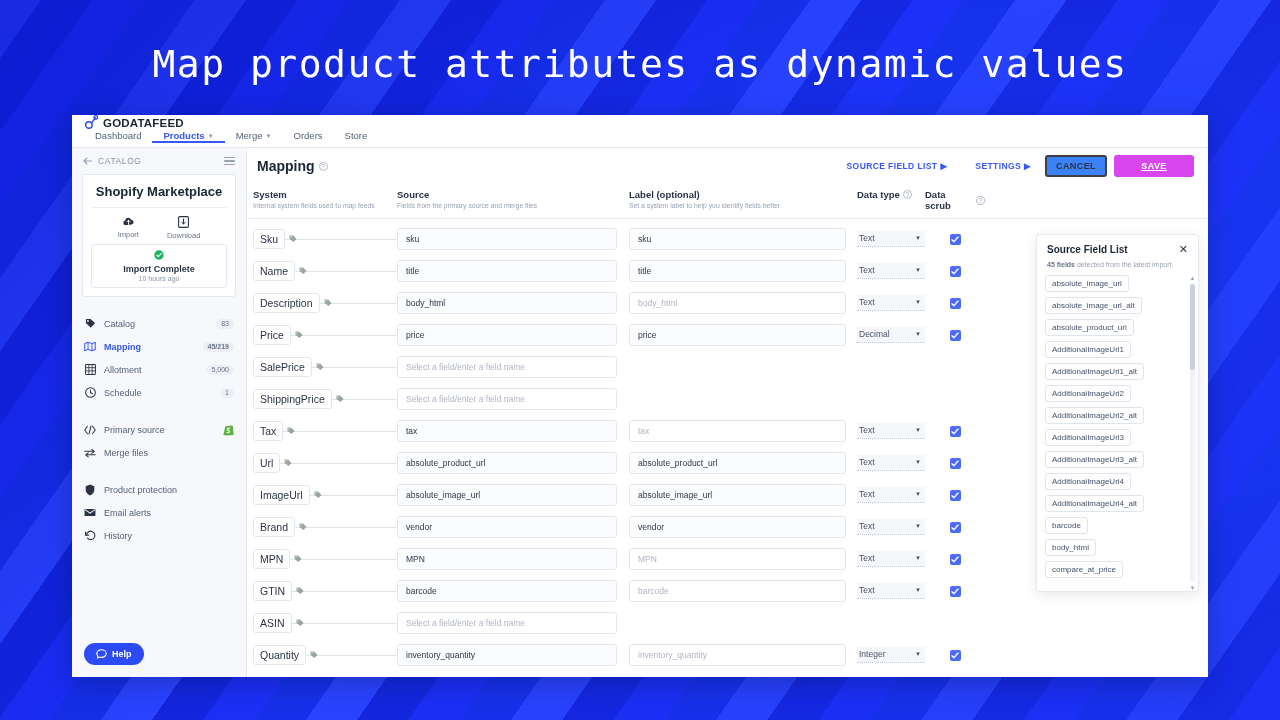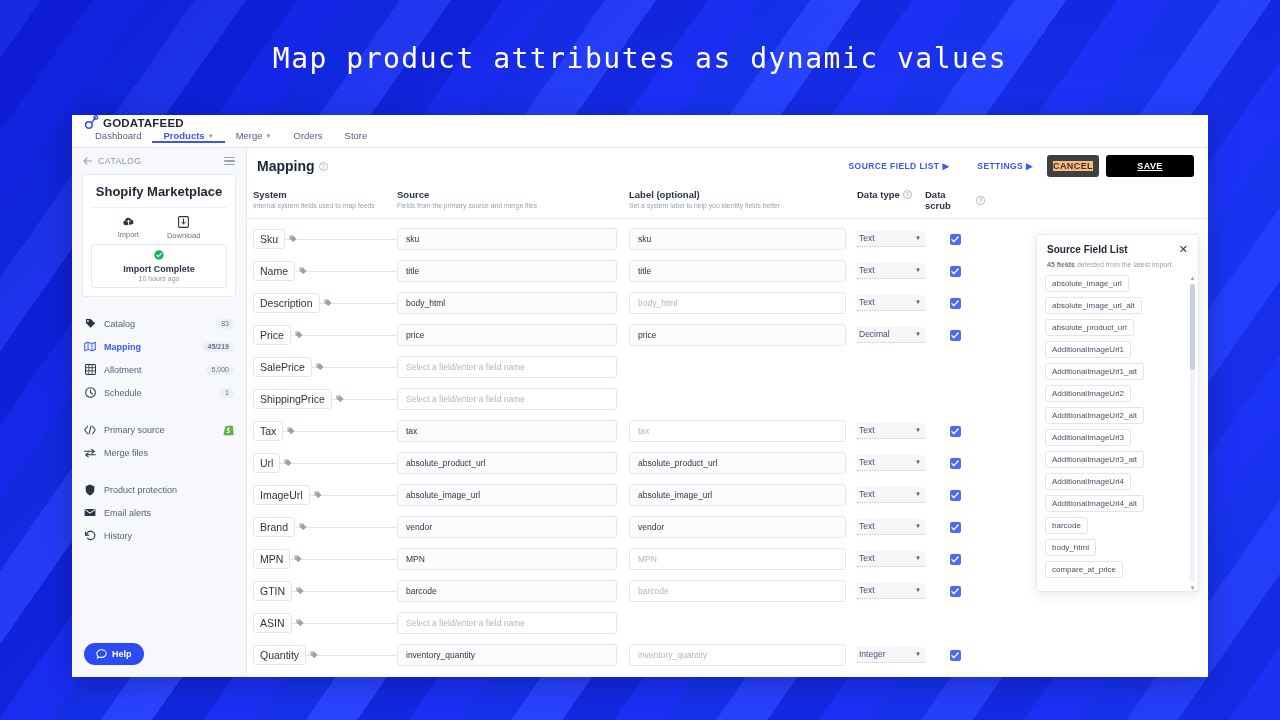--- a/index.html
+++ b/index.html
@@ -27,21 +27,21 @@
     content: "";
     position: absolute; inset: 0;
     background: radial-gradient(ellipse at 72% 42%, rgba(30,60,255,0.55) 0%, rgba(15,30,210,0.0) 60%);
   }
 
   
   #title {
     position: absolute; top: 42px; left: 0; width: 1280px;
     text-align: center;
     font-family: "DejaVu Sans Mono", monospace;
-    font-size: 28px;
+    font-size: 38px;
     letter-spacing: 1.5px;
     color: #ffffff;
     z-index: 5;
     white-space: nowrap;
   }
 
   
   #app {
     position: absolute;
     left: 72px; top: 115px;
@@ -142,22 +142,22 @@
   }
   .head-actions { display: flex; align-items: center; gap: 0; }
   .linkbtn {
     font-size: 8.5px; font-weight: bold; color: #3857f7; letter-spacing: .4px;
     padding: 0 14px; cursor: pointer; display: flex; align-items: center; gap: 3px;
   }
   .btn {
     height: 22px; border-radius: 3px; font-size: 9px; font-weight: bold; letter-spacing: .4px;
     display: flex; align-items: center; justify-content: center; cursor: pointer;
   }
-  .btn-cancel { width: 52px; background: #fdba74; border: 6px solid #404040; color: #2c3347; margin-right: 7px; }
-  .btn-save { width: 88px; background: #000000; color: #fff; text-decoration: underline; }
+  .btn-cancel { width: 62px; background: #3b82f6; border: 2px solid #404040; color: #2c3347; margin-right: 7px; }
+  .btn-save { width: 80px; background: #d946ef; color: #fff; text-decoration: underline; }
 
   .colhead {
     display: flex; border-bottom: 1px solid #e8eaf0; padding: 5px 0 7px;
     background: #fff;
   }
   .colhead .ch-title { font-size: 9.5px; font-weight: bold; color: #2c3347; }
   .colhead .ch-sub { font-size: 6.8px; color: #98a1b5; margin-top: 2px; }
 
   .c-system { width: 150px; padding-left: 6px; }
   .c-source { width: 232px; }

